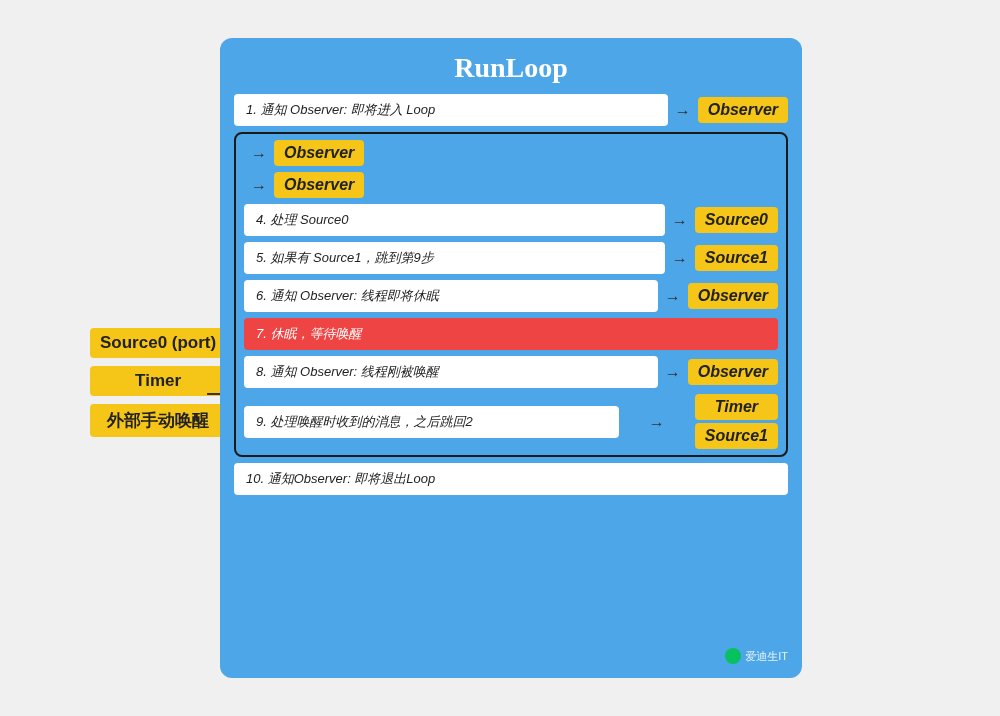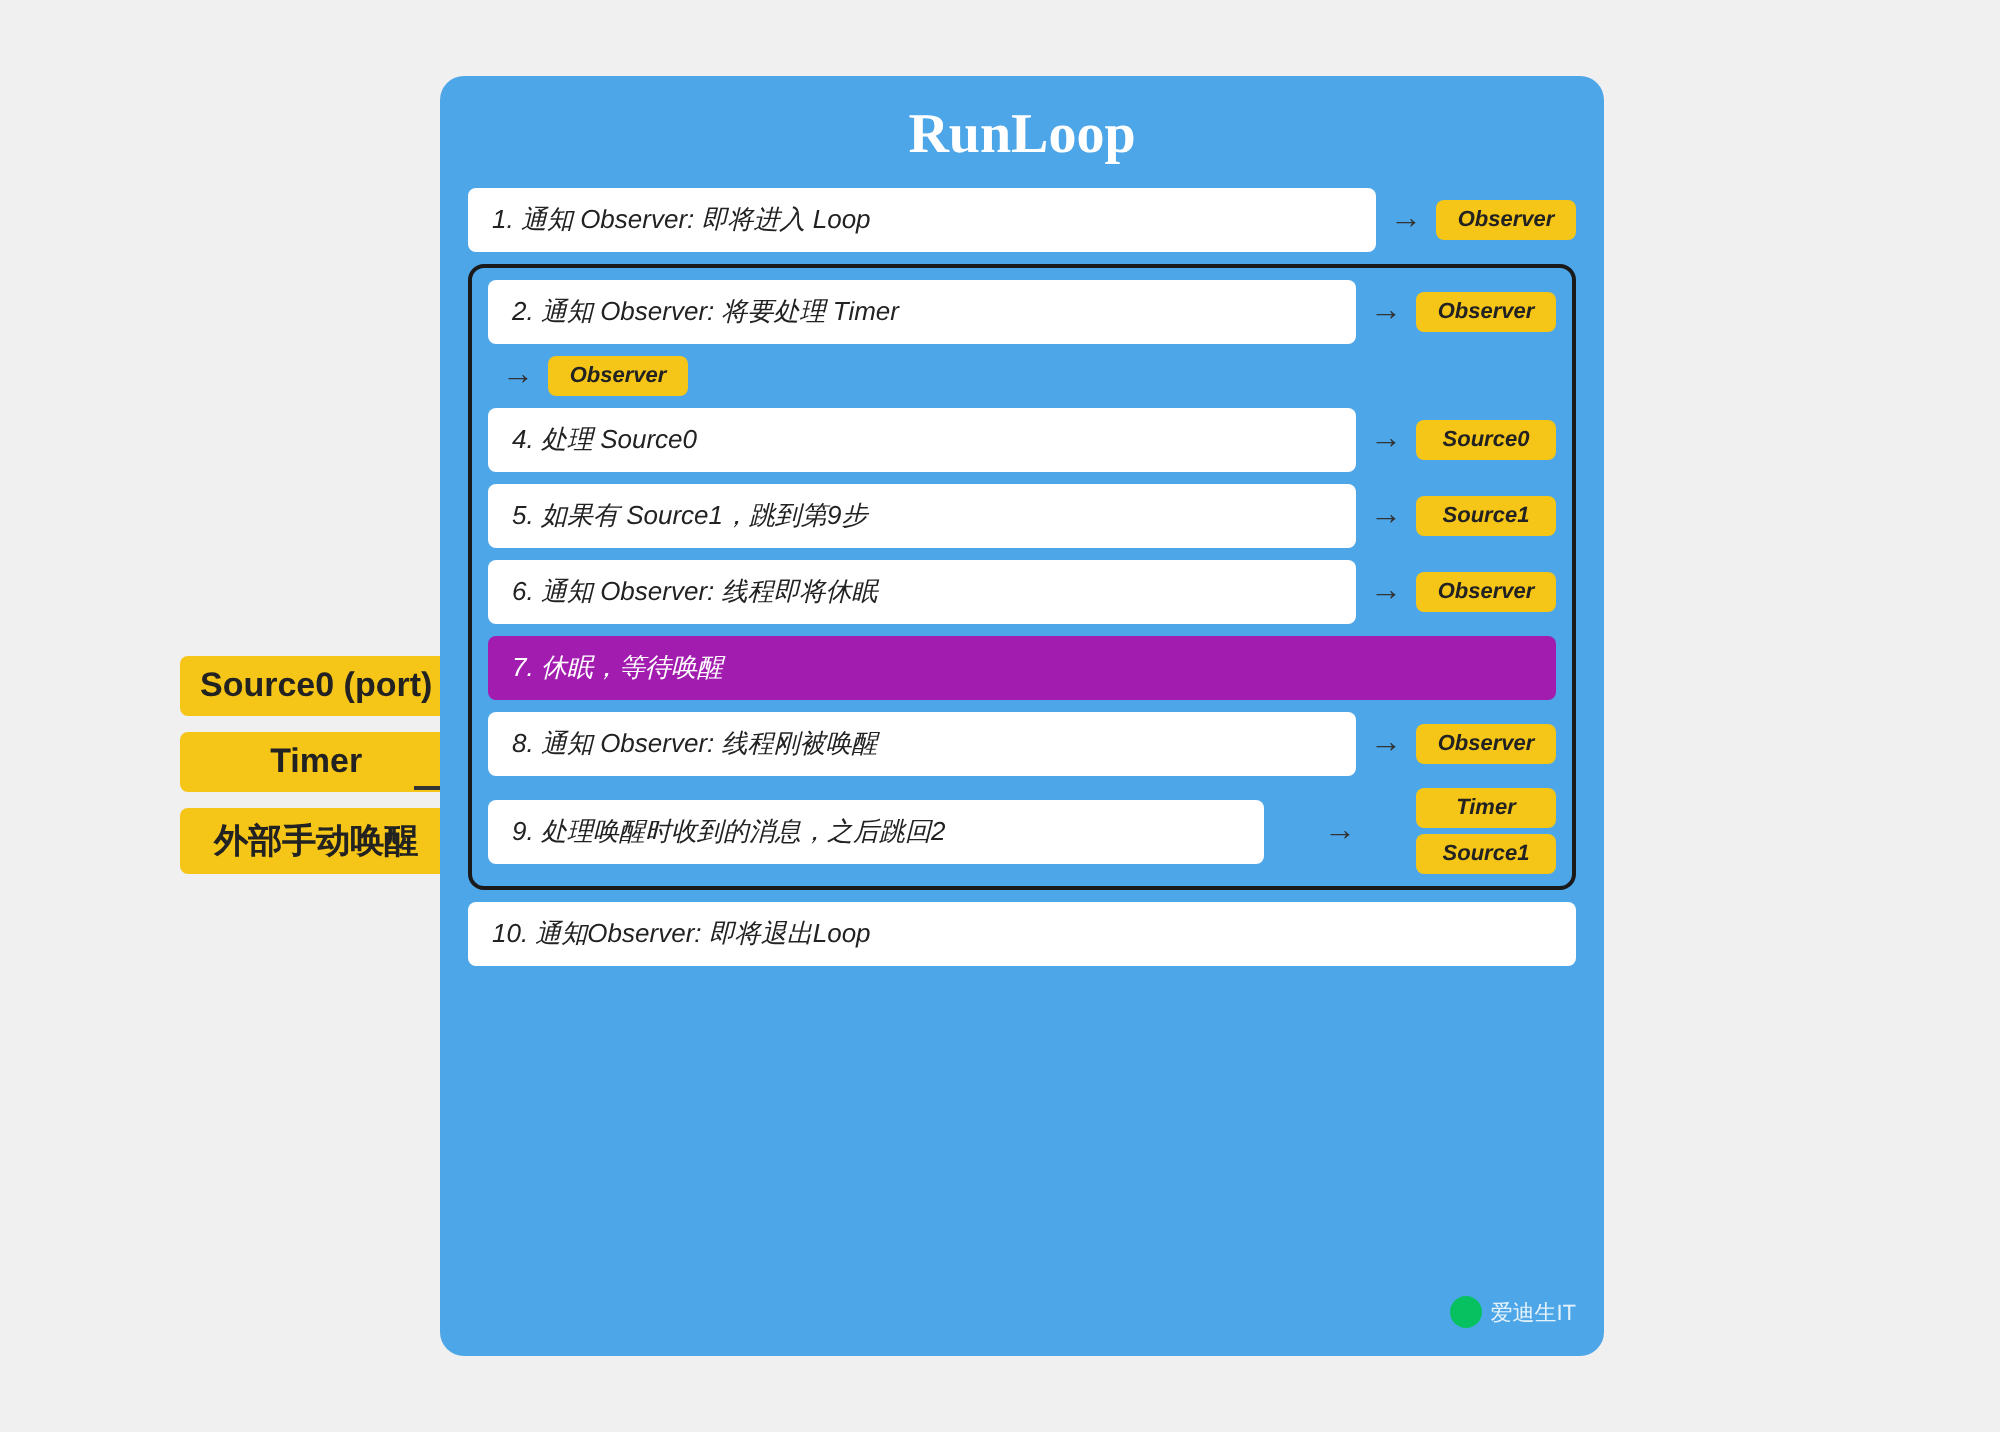--- a/index.html
+++ b/index.html
@@ -50,39 +50,39 @@
       background: white;
       border-radius: 4px;
       padding: 7px 12px;
       font-size: 13px;
       color: #222;
       flex: 1;
       white-space: nowrap;
     }
 
     .step-box.orange {
-      background: #a21caf;
+      background: #ef4444;
       color: white;
     }
 
     .arrow-right {
       width: 30px;
       display: flex;
       align-items: center;
       justify-content: center;
       font-size: 16px;
       color: #333;
       flex-shrink: 0;
     }
 
     .badge {
       background: #f5c518;
       border-radius: 4px;
       padding: 4px 10px;
-      font-size: 11px;
+      font-size: 16px;
       font-weight: bold;
       color: #222;
       white-space: nowrap;
       flex-shrink: 0;
       min-width: 70px;
       text-align: center;
     }
 
     .inner-box {
       border: 2px solid #1a1a1a;
@@ -187,21 +187,20 @@
 
     <div class="step-row">
       <div class="step-box">1. 通知 Observer: 即将进入 Loop</div>
       <div class="arrow-right">→</div>
       <div class="badge">Observer</div>
     </div>
 
     <div class="inner-box">
 
       <div class="step-row">
-        <div class="step-box">2. 通知 Observer: 将要处理 Timer</div>
         <div class="arrow-right">→</div>
         <div class="badge">Observer</div>
       </div>
 
       <div class="step-row">
         <div class="arrow-right">→</div>
         <div class="badge">Observer</div>
       </div>
 
       <div class="step-row">

